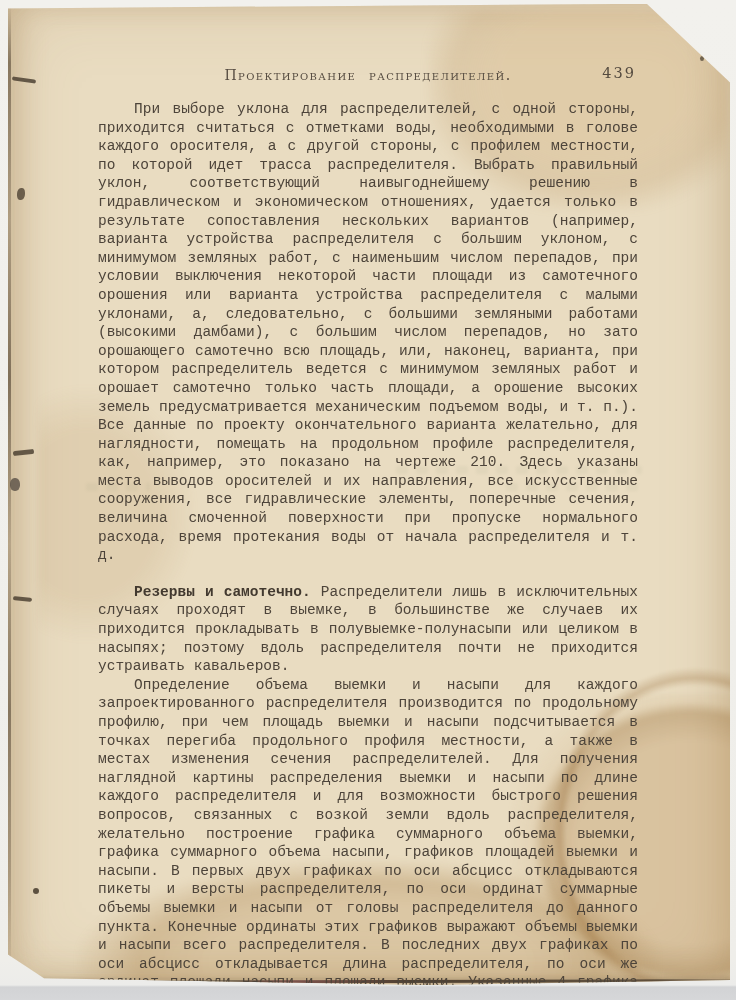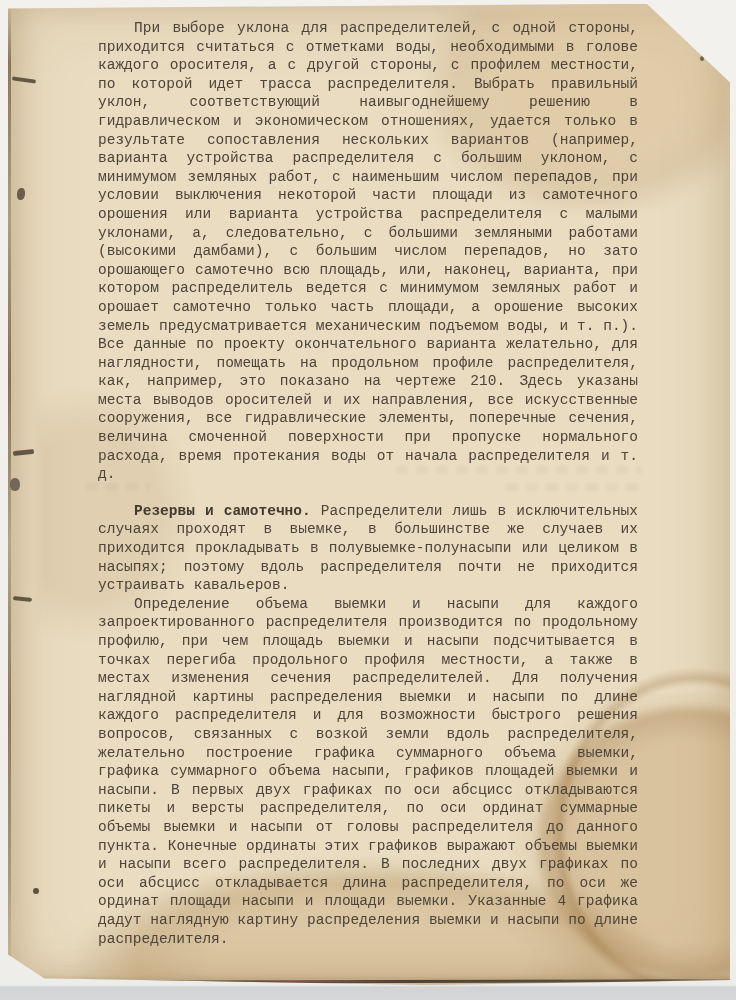--- a/index.html
+++ b/index.html
@@ -180,20 +180,24 @@
     <div class="mark mark-6"></div>
     <div class="mark mark-7"></div>
     <div class="mark mark-8"></div>
 
     <div class="ghost ghost-1"></div>
     <div class="ghost ghost-2"></div>
     <div class="ghost ghost-3"></div>
 
     <div class="content">
 
+      <div class="running-header">
+        <span class="header-title">Проектирование распределителей.</span>
+        <span class="page-number">439</span>
+      </div>
 
       <div class="body-text">
         <p class="para"><span>При выборе уклона для распределителей, с одной стороны, приходится считаться с отметками воды, необходимыми в голове каждого оросителя, а с другой стороны, с профилем местности, по которой идет трасса распределителя. Выбрать правильный уклон, соответствующий наивыгоднейшему решению в гидравлическом и экономическом отношениях, удается только в результате сопоставления нескольких вариантов (например, варианта устройства распределителя с большим уклоном, с минимумом земляных работ, с наименьшим числом перепадов, при условии выключения некоторой части площади из самотечного орошения или варианта устройства распределителя с малыми уклонами, а, следовательно, с большими земляными работами (высокими дамбами), с большим числом перепадов, но зато орошающего самотечно всю площадь, или, наконец, варианта, при котором распределитель ведется с минимумом земляных работ и орошает самотечно только часть площади, а орошение высоких земель предусматривается механическим подъемом воды, и т. п.). Все данные по проекту окончательного варианта желательно, для наглядности, помещать на продольном профиле распределителя, как, например, это показано на чертеже 210. Здесь указаны места выводов оросителей и их направления, все искусственные сооружения, все гидравлические элементы, поперечные сечения, величина смоченной поверхности при пропуске нормального расхода, время протекания воды от начала распределителя и т. д.</span></p>
         <p class="para gap-lg"><b class="lead">Резервы и самотечно.</b> <span>Распределители лишь в исключительных случаях проходят в выемке, в большинстве же случаев их приходится прокладывать в полувыемке-полунасыпи или целиком в насыпях; поэтому вдоль распределителя почти не приходится устраивать кавальеров.</span></p>
         <p class="para"><span>Определение объема выемки и насыпи для каждого запроектированного распределителя производится по продольному профилю, при чем площадь выемки и насыпи подсчитывается в точках перегиба продольного профиля местности, а также в местах изменения сечения распределителей. Для получения наглядной картины распределения выемки и насыпи по длине каждого распределителя и для возможности быстрого решения вопросов, связанных с возкой земли вдоль распределителя, желательно построение графика суммарного объема выемки, графика суммарного объема насыпи, графиков площадей выемки и насыпи. В первых двух графиках по оси абсцисс откладываются пикеты и версты распределителя, по оси ординат суммарные объемы выемки и насыпи от головы распределителя до данного пункта. Конечные ординаты этих графиков выражают объемы выемки и насыпи всего распределителя. В последних двух графиках по оси абсцисс откладывается длина распределителя, по оси же ординат площади насыпи и площади выемки. Указанные 4 графика дадут наглядную картину распределения выемки и насыпи по длине распределителя.</span></p>
 
       </div>
 
     </div>
   </div>

